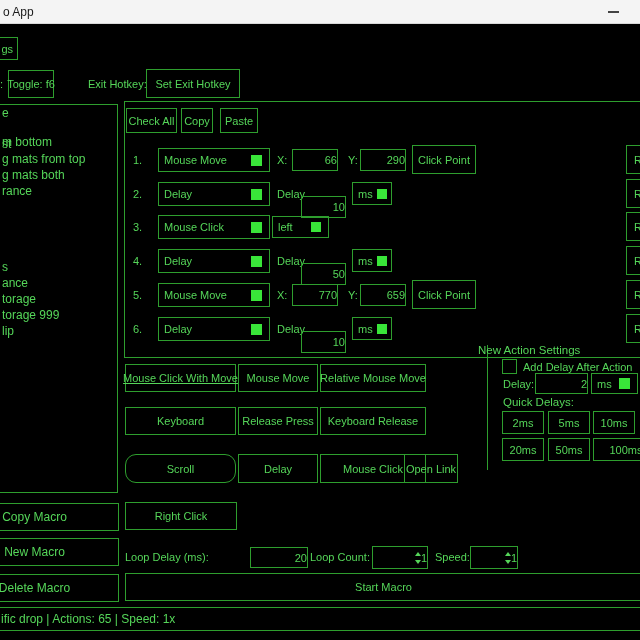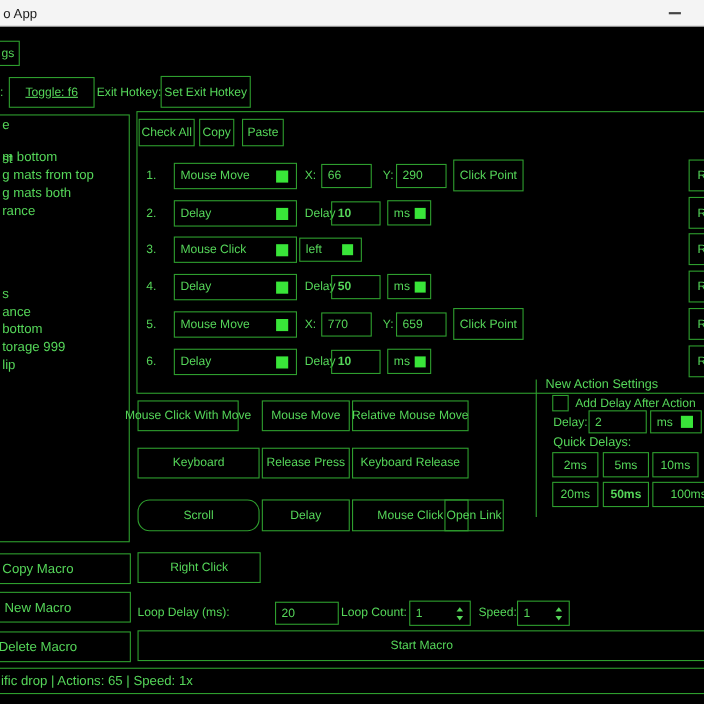--- a/index.html
+++ b/index.html
@@ -7,37 +7,37 @@
     --txt:#55d659;
     --ind:#39e539;
   }
   *{box-sizing:border-box;}
   html,body{margin:0;padding:0;width:640px;height:640px;overflow:hidden;}
   body{background:#000;position:relative;font-family:"Liberation Sans","DejaVu Sans",sans-serif;}
   .abs{position:absolute;}
   .box{border:1px solid var(--brd);}
   .btn{display:flex;align-items:center;justify-content:center;color:var(--txt);font-size:11px;white-space:nowrap;}
   .lbl{color:var(--txt);font-size:11px;white-space:nowrap;}
-  .inp{border:1px solid var(--brd);color:var(--txt);font-size:11px;display:flex;align-items:center;padding-left:5px;white-space:nowrap;}
+  .inp{border:1px solid var(--brd);color:var(--txt);font-size:11px;display:flex;align-items:center;padding-left:5px;white-space:nowrap;justify-content:flex-end;}
   .dd{border:1px solid var(--brd);color:var(--txt);font-size:11px;display:flex;align-items:center;justify-content:space-between;padding:0 7px 0 5px;white-space:nowrap;}
   .sq{width:11px;height:11px;background:var(--ind);flex:0 0 auto;margin-left:4px;}
   .titlebar{left:0;top:0;width:640px;height:24px;background:#f4f4f4;border-bottom:1px solid #d8d8d8;}
   .title-text{position:absolute;left:3px;top:0;height:24px;display:flex;align-items:center;color:#1b1b1b;font-size:12px;}
   .minbtn{position:absolute;left:590px;top:0;width:46px;height:24px;display:flex;align-items:center;justify-content:center;}
   .dash{width:11px;height:2px;background:#444;}
   .row{position:absolute;left:0;width:660px;height:30px;}
   .row .num{position:absolute;left:133px;top:0;height:30px;display:flex;align-items:center;color:var(--txt);font-size:11px;}
   .row .type-dd{position:absolute;left:158px;top:3px;width:112px;height:24px;}
   .row .xlbl{position:absolute;left:277px;top:0;height:30px;display:flex;align-items:center;}
   .row .xinp{position:absolute;left:292px;top:4px;width:46px;height:22px;}
   .row .ylbl{position:absolute;left:348px;top:0;height:30px;display:flex;align-items:center;}
   .row .yinp{position:absolute;left:360px;top:4px;width:46px;height:22px;}
   .row .clickpt{position:absolute;left:412px;top:0;width:64px;height:29px;border:1px solid var(--brd);}
   .row .dlbl{position:absolute;left:277px;top:0;height:30px;display:flex;align-items:center;}
-  .row .dinp{position:absolute;left:301px;top:4px;width:45px;height:22px;font-weight:bold;}
+  .row .dinp{position:absolute;left:301px;top:17px;width:45px;height:22px;}
   .row .msdd{position:absolute;left:352px;top:3px;width:40px;height:23px;}
   .row .msdd .sq{width:10px;height:10px;}
   .row .btndd{position:absolute;left:272px;top:4px;width:57px;height:22px;}
   .row .rmv{position:absolute;left:626px;top:0;width:34px;height:29px;border:1px solid var(--brd);display:flex;align-items:center;padding-left:7px;color:var(--txt);font-size:11px;}
   .listitem{position:absolute;left:2px;height:15px;color:var(--txt);font-size:12px;white-space:nowrap;}
   .arrcol{position:absolute;right:6px;top:0;height:100%;display:flex;flex-direction:column;justify-content:center;gap:4px;align-items:center;}
   .arr{width:0;height:0;border-left:3px solid transparent;border-right:3px solid transparent;}
   .arr.up{border-bottom:4px solid var(--txt);}
   .arr.down{border-top:4px solid var(--txt);}
   .chk{border:1px solid var(--brd);background:#000;}
@@ -50,38 +50,38 @@
   <div class="minbtn">
     <div class="dash"></div>
   </div>
 </div>
 
 <div class="abs box" style="left:-31px;top:37px;width:49px;height:23px;display:flex;align-items:center;justify-content:flex-end;padding-right:4px;">
   <span class="lbl">gs</span>
 </div>
 
 <span class="abs lbl" style="left:0;top:78px;">:</span>
-<div class="abs btn box" style="left:8px;top:70px;width:78px;height:28px;text-decoration:underline;">
+<div class="abs btn box" style="left:8px;top:70px;width:46px;height:28px;">
   <span>Toggle: f6</span>
 </div>
 <span class="abs lbl" style="left:88px;top:78px;">Exit Hotkey:</span>
-<div class="abs btn box" style="left:146px;top:69px;width:82px;height:29px;">
+<div class="abs btn box" style="left:146px;top:69px;width:94px;height:29px;">
   <span>Set Exit Hotkey</span>
 </div>
 
 <div class="abs box" style="left:-6px;top:104px;width:124px;height:389px;"></div>
 <div class="listitem" style="top:106px;">e</div>
 <div class="listitem" style="top:135px;text-align:right;">m bottom</div>
 <div class="listitem" style="top:137px;">st</div>
 <div class="listitem" style="top:152px;">g mats from top</div>
 <div class="listitem" style="top:168px;">g mats both</div>
 <div class="listitem" style="top:184px;">rance</div>
 <div class="listitem" style="top:260px;">s</div>
 <div class="listitem" style="top:276px;">ance</div>
-<div class="listitem" style="top:292px;">bottom</div>
+<div class="listitem" style="top:292px;">torage</div>
 <div class="listitem" style="top:308px;">torage 999</div>
 <div class="listitem" style="top:324px;">lip</div>
 
 <div class="abs box" style="left:124px;top:101px;width:518px;height:257px;"></div>
 
 <div class="abs btn box" style="left:126px;top:108px;width:51px;height:25px;">
   <span>Check All</span>
 </div>
 <div class="abs btn box" style="left:181px;top:108px;width:32px;height:25px;">
   <span>Copy</span>
@@ -200,21 +200,21 @@
   <div class="dd msdd">
     <span>ms</span>
     <span class="sq"></span>
   </div>
   <div class="rmv">
       <span>R</span>
     </div>
 </div>
 
 <div class="abs" style="left:487px;top:345px;width:1px;height:125px;background:var(--brd);"></div>
-<span class="abs lbl" style="left:496px;top:344px;font-size:11.5px;">New Action Settings</span>
+<span class="abs lbl" style="left:478px;top:344px;font-size:11.5px;">New Action Settings</span>
 <div class="abs chk" style="left:502px;top:359px;width:15px;height:15px;"></div>
 <span class="abs lbl" style="left:523px;top:361px;">Add Delay After Action</span>
 <span class="abs lbl" style="left:503px;top:378px;">Delay:</span>
 <div class="abs inp" style="left:535px;top:373px;width:53px;height:21px;">
   <span>2</span>
 </div>
 <div class="abs dd" style="left:591px;top:373px;width:47px;height:21px;">
   <span>ms</span>
   <span class="sq" style="width:11px;height:11px;"></span>
 </div>
@@ -224,28 +224,28 @@
   </div>
 <div class="abs btn box" style="left:548px;top:411px;width:42px;height:23px;">
     <span>5ms</span>
   </div>
 <div class="abs btn box" style="left:593px;top:411px;width:42px;height:23px;">
     <span>10ms</span>
   </div>
 <div class="abs btn box" style="left:502px;top:438px;width:42px;height:23px;align-items:center;">
     <span>20ms</span>
   </div>
-<div class="abs btn box" style="left:548px;top:438px;width:42px;height:23px;font-weight:bold;">
+<div class="abs btn box" style="left:548px;top:438px;width:42px;height:23px;">
     <span>50ms</span>
   </div>
 <div class="abs btn box" style="left:593px;top:438px;width:66px;height:23px;text-align:center;">
     <span>100ms</span>
   </div>
 
-<div class="abs btn box" style="left:125px;top:364px;width:92px;height:28px;">
+<div class="abs btn box" style="left:125px;top:364px;width:111px;height:28px;text-decoration:underline;">
     <span>Mouse Click With Move</span>
   </div>
 <div class="abs btn box" style="left:238px;top:364px;width:80px;height:28px;">
     <span>Mouse Move</span>
   </div>
 <div class="abs btn box" style="left:320px;top:364px;width:106px;height:28px;">
     <span>Relative Mouse Move</span>
   </div>
 
 <div class="abs btn box" style="left:125px;top:407px;width:111px;height:28px;">

